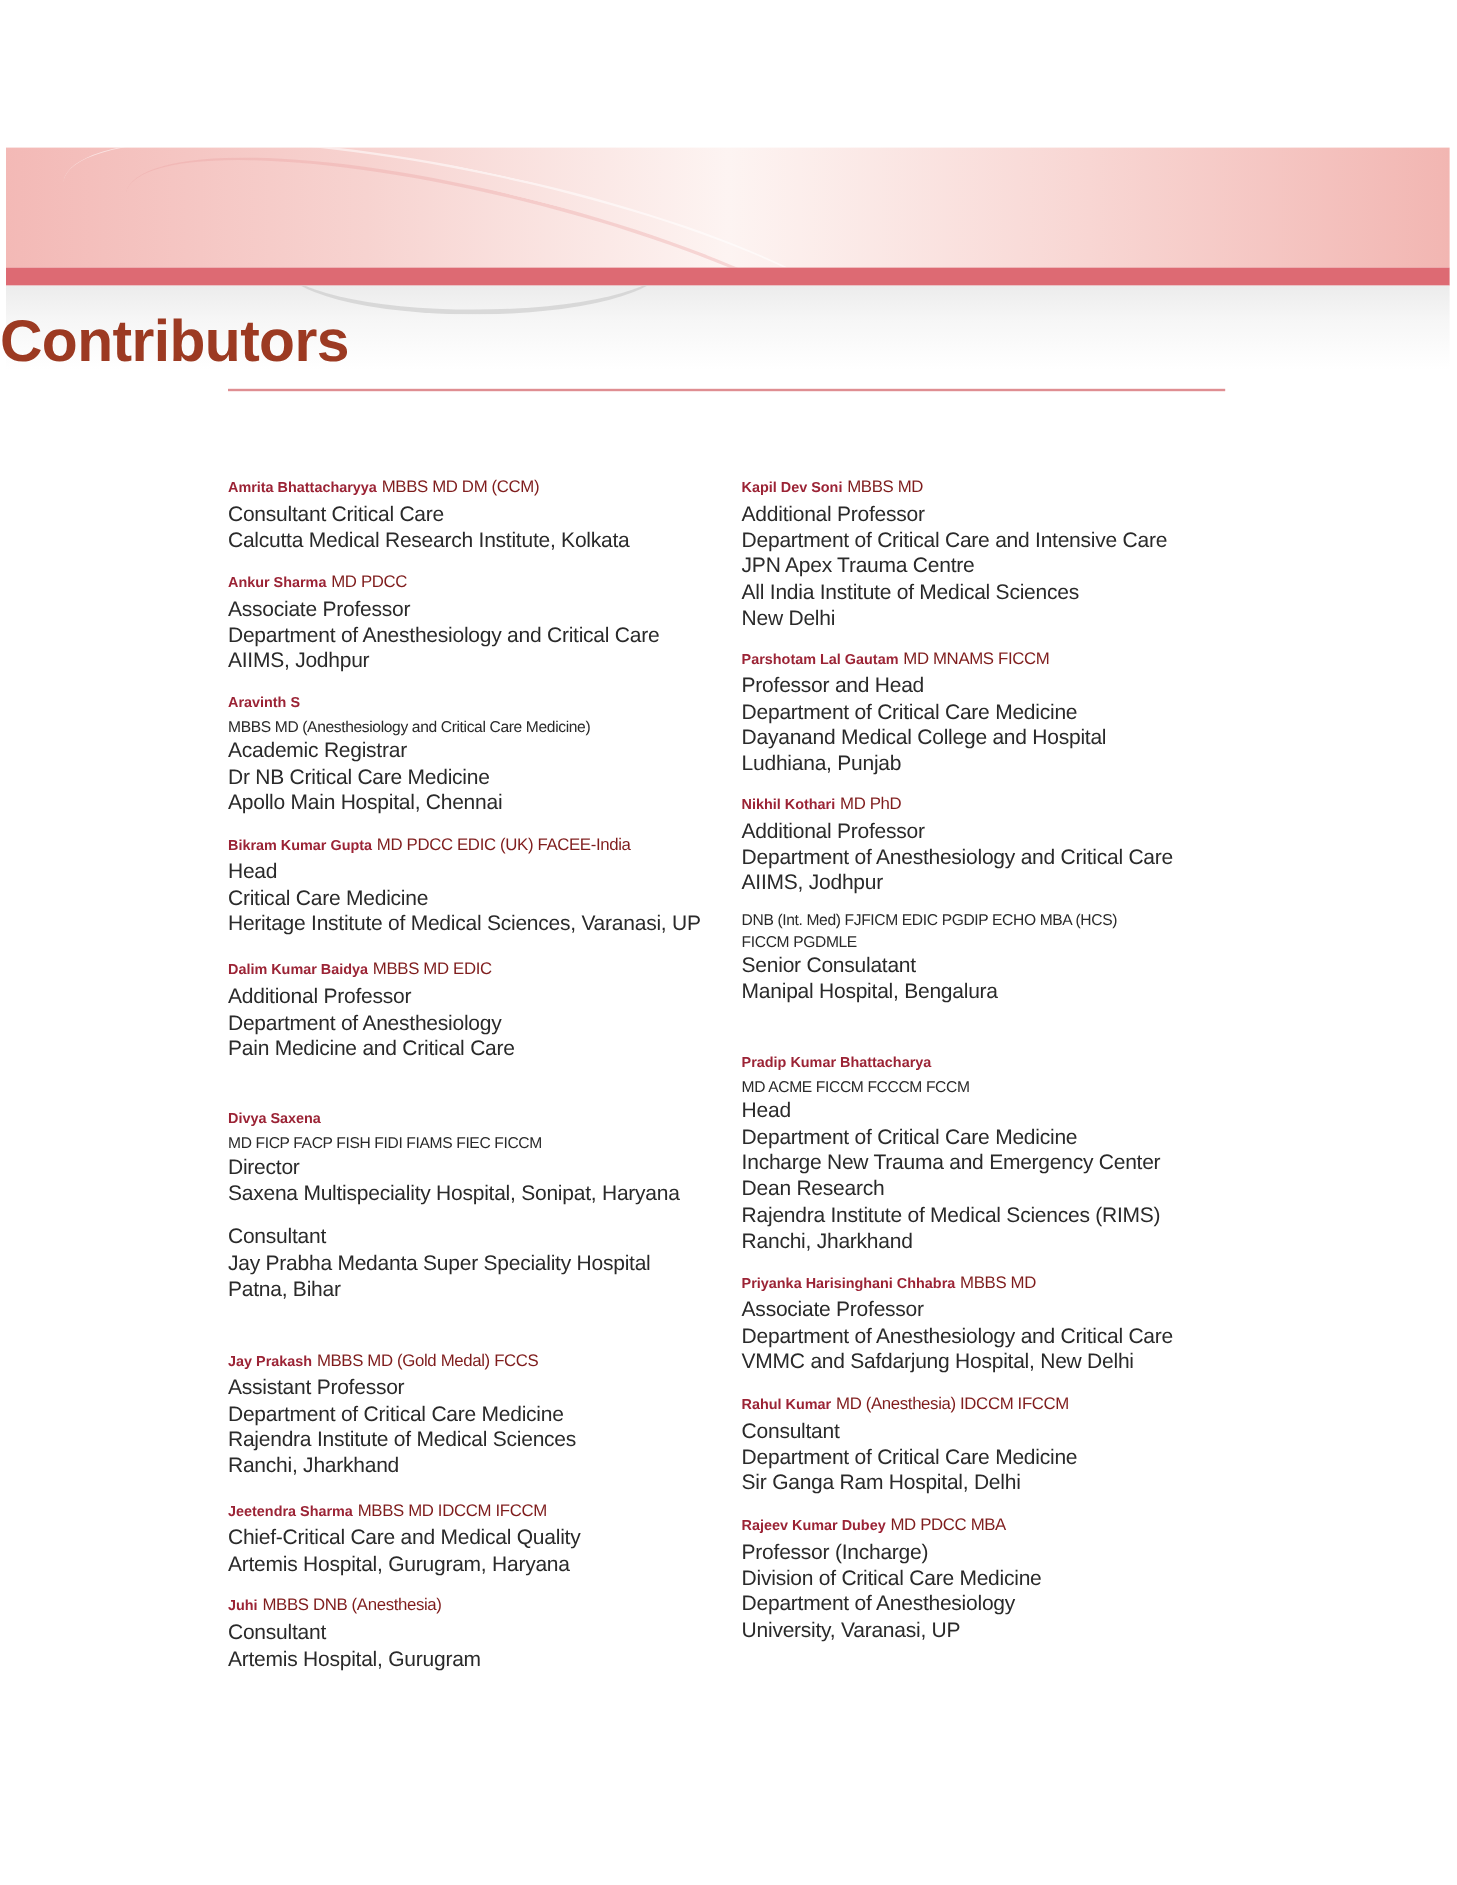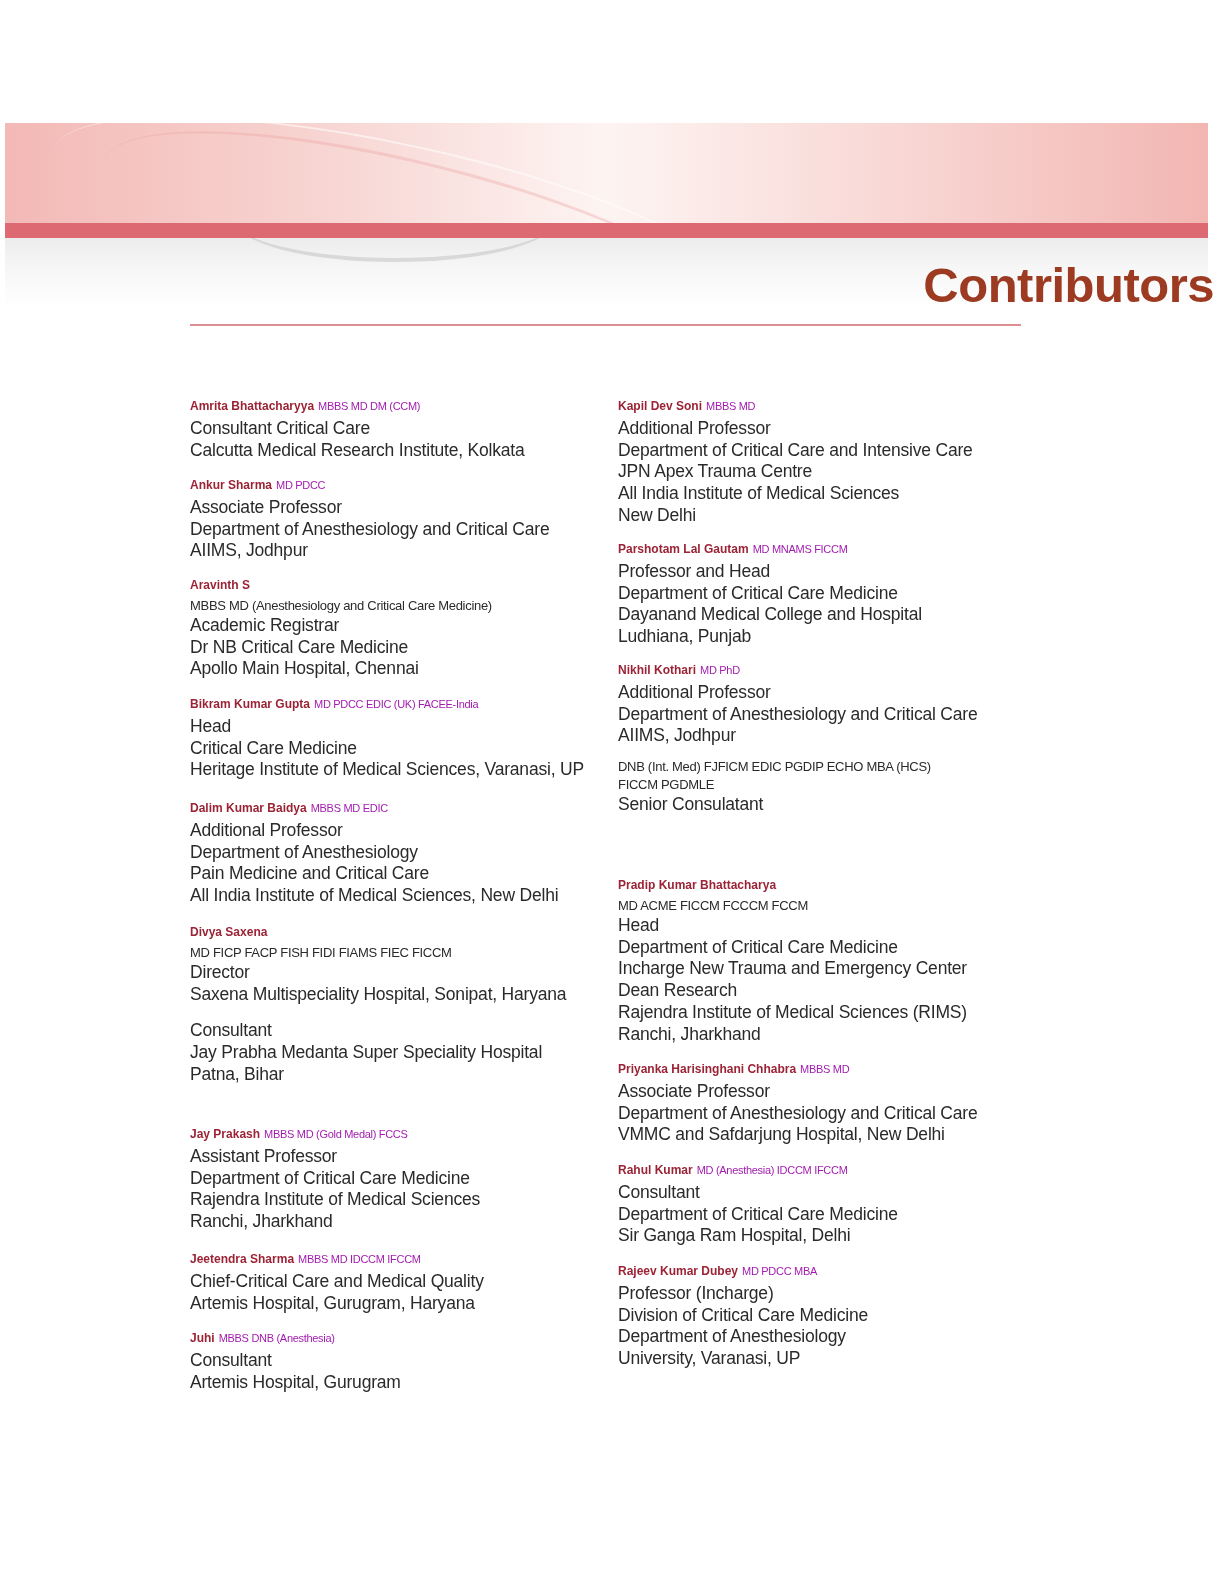--- a/index.html
+++ b/index.html
@@ -34,42 +34,42 @@
     position: absolute; left: 5px; top: 238px; width: 1203px; height: 70px;
     background: linear-gradient(180deg, #ececec 0%, #f6f6f6 40%, #ffffff 100%);
     overflow: hidden;
   }
   .under .curl {
     position: absolute; left: 230px; top: -60px; width: 320px; height: 80px;
     border-bottom: 4px solid rgba(205,205,205,0.7);
     border-radius: 50%;
   }
   .title {
-    position: absolute; left: 0; top: 255px; width: 1214px; text-align: right;
+    position: absolute; left: 0; top: 255px; width: 1214px; text-align: left;
     font-family: "Liberation Sans", sans-serif;
     font-weight: bold; font-size: 49px; letter-spacing: -0.5px;
     color: #9c3a22; line-height: 60px;
   }
   .rule {
     position: absolute; left: 190px; top: 324px; width: 831px; height: 2px;
     background: #df8e92;
   }
   .entry {
     position: absolute; width: 420px;
     font-family: "Liberation Sans", sans-serif;
   }
   .entry .line {
     font-size: 17.5px; line-height: 21.8px; white-space: nowrap; color: #2a2a2a;
     letter-spacing: -0.2px;
   }
   .entry .name {
     font-weight: bold; font-size: 12px; color: #9b2335; letter-spacing: 0px;
   }
   .entry .quals-inline {
-    font-size: 11px; color: #a21caf; margin-left: 4px; letter-spacing: -0.3px;
+    font-size: 14px; color: #7f1d1d; margin-left: 4px; letter-spacing: -0.3px;
   }
   .entry .quals {
     font-size: 13px; line-height: 18px; white-space: nowrap; color: #2a2a2a; letter-spacing: -0.3px;
   }
 </style>
 </head>
 <body>
 
 <div class="band">
   <div class="swoosh"></div>
@@ -116,21 +116,20 @@
       <div class="line">Critical Care Medicine</div>
       <div class="line">Heritage Institute of Medical Sciences, Varanasi, UP</div>
     </div>
     <div class="entry" style="left: 190px; top: 796px;">
     <div class="line head">
       <span class="name">Dalim Kumar Baidya</span><span class="quals-inline">MBBS MD EDIC</span>
     </div>
   <div class="line">Additional Professor</div>
       <div class="line">Department of Anesthesiology</div>
       <div class="line">Pain Medicine and Critical Care</div>
-      <div class="line">All India Institute of Medical Sciences, New Delhi</div>
     </div>
     <div class="entry" style="left: 190px; top: 920px;">
     <div class="line head">
       <span class="name">Divya Saxena</span>
     </div>
   <div class="quals">MD  FICP  FACP  FISH  FIDI  FIAMS  FIEC  FICCM</div>
       <div class="line">Director</div>
       <div class="line">Saxena Multispeciality Hospital, Sonipat, Haryana</div>
     </div>
     <div class="entry" style="left: 190px; top: 1020px;">
@@ -187,20 +186,21 @@
       <span class="name">Nikhil Kothari</span><span class="quals-inline">MD  PhD</span>
     </div>
   <div class="line">Additional Professor</div>
       <div class="line">Department of Anesthesiology and Critical Care</div>
       <div class="line">AIIMS, Jodhpur</div>
     </div>
     <div class="entry" style="left: 618px; top: 758px;">
   <div class="quals">DNB (Int. Med)  FJFICM  EDIC  PGDIP  ECHO  MBA (HCS)</div>
       <div class="quals">FICCM  PGDMLE</div>
       <div class="line">Senior Consulatant</div>
+      <div class="line">Manipal Hospital, Bengalura</div>
     </div>
     <div class="entry" style="left: 618px; top: 873px;">
     <div class="line head">
       <span class="name">Pradip Kumar Bhattacharya</span>
     </div>
   <div class="quals">MD  ACME  FICCM  FCCCM  FCCM</div>
       <div class="line">Head</div>
       <div class="line">Department of Critical Care Medicine</div>
       <div class="line">Incharge New Trauma and Emergency Center</div>
       <div class="line">Dean Research</div>

